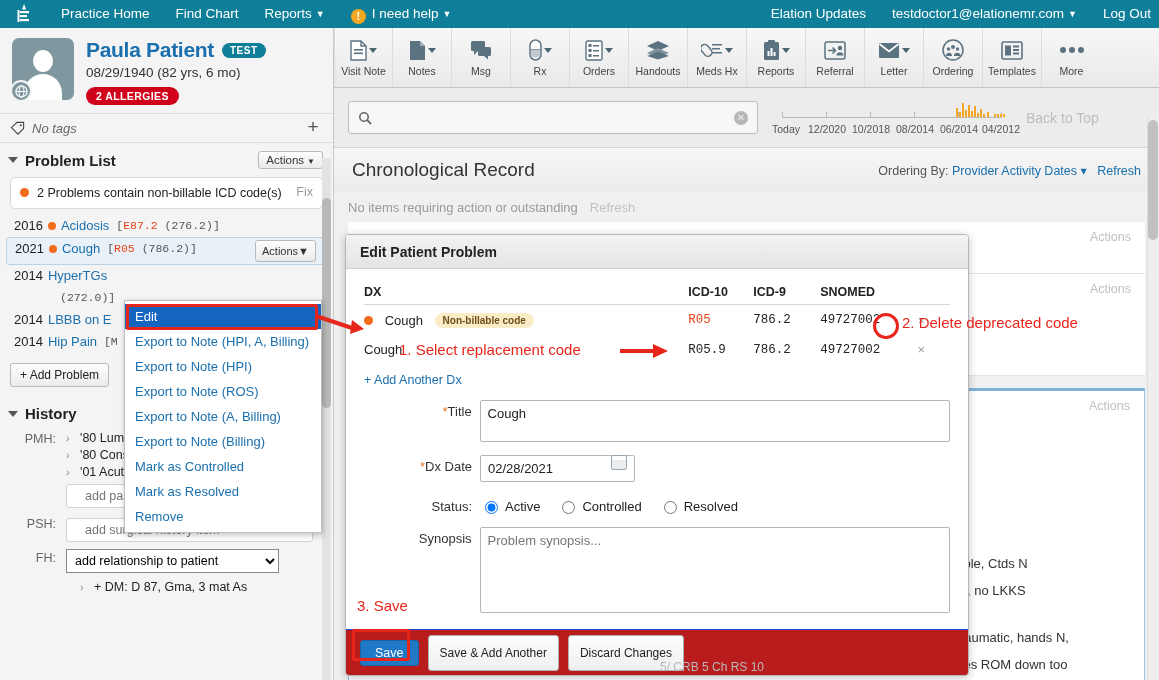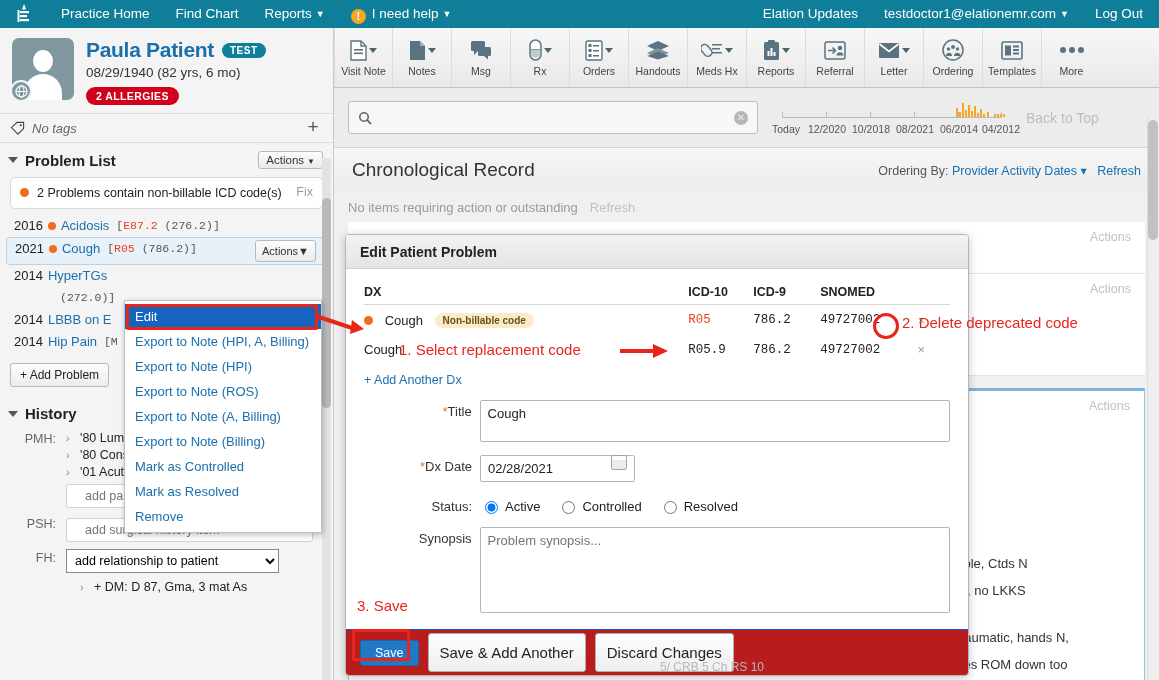--- a/index.html
+++ b/index.html
@@ -225,21 +225,21 @@
   #modal-foot {
     height:46px; background:#b91c1c; border-top:1px solid #1d4ed8;
     display:flex; align-items:center; padding:0 14px; gap:9px;
   }
   .btn-primary {
     background:#2079c7; color:#fff; border:1px solid #1a64a6; border-radius:3px;
     padding:5px 14px; font-size:12.5px; cursor:pointer;
   }
   .btn-plain {
     background:linear-gradient(#fdfdfd,#efefef); color:#222; border:1px solid #b0b0b0; border-radius:3px;
-    padding:10px 11px; font-size:15px; cursor:pointer;
+    padding:10px 11px; font-size:12px; cursor:pointer;
   }
 
   table.dxtable { width:100%; border-collapse:collapse; }
   table.dxtable th {
     text-align:left; font-size:12.5px; color:#222; font-weight:bold;
     border-bottom:1px solid #d5d5d5; padding:0 0 5px 0;
   }
   table.dxtable td { padding:7px 0; font-size:13px; color:#222; vertical-align:middle; }
   .pill-nonbill {
     background:#fbecc8; color:#6b4d16; font-size:10px; font-weight:bold;
@@ -295,21 +295,21 @@
   </div>
   <div class="navlink"><span>Practice Home</span></div>
   <div class="navlink"><span>Find Chart</span></div>
   <div class="navlink"><span>Reports</span><span class="caret">▼</span></div>
   <div class="navlink">
     <span class="helpdot">!</span><span>I need help</span><span class="caret">▼</span>
   </div>
   <div class="spacer"></div>
   <div class="navlink"><span>Elation Updates</span></div>
   <div class="navlink"><span>testdoctor1@elationemr.com</span><span class="caret">▼</span></div>
-  <div class="navlink" style="padding-right:16px"><span>Log Out</span></div>
+  <div class="navlink" style="padding-right:8px"><span>Log Out</span></div>
 </div>
 
 <div id="leftpanel">
 
   <div id="patient-header">
     <div class="avatar-wrap">
       <div class="avatar">
         <div class="head"></div>
           <div class="body"></div>
       </div>
@@ -614,21 +614,21 @@
       <div class="tl-bar" style="left:208px;height:8px"></div>
       <div class="tl-bar" style="left:211px;height:3px"></div>
       <div class="tl-bar" style="left:215px;height:5px"></div>
       <div class="tl-bar" style="left:222px;height:3px"></div>
       <div class="tl-bar" style="left:225px;height:3px"></div>
       <div class="tl-bar" style="left:228px;height:3px"></div>
       <div class="tl-bar" style="left:231px;height:3px"></div>
       <div class="tl-lbl" style="left:14px">Today</div>
       <div class="tl-lbl" style="left:55px">12/2020</div>
       <div class="tl-lbl" style="left:99px">10/2018</div>
-      <div class="tl-lbl" style="left:143px">08/2021</div>
+      <div class="tl-lbl" style="left:143px">08/2014</div>
       <div class="tl-lbl" style="left:187px">06/2014</div>
       <div class="tl-lbl" style="left:229px">04/2012</div>
     </div>
 
     <div class="back-top">Back to Top</div>
   </div>
 
   <div id="recordhead">
     <span class="rtitle">Chronological Record</span>
     <span class="right">

